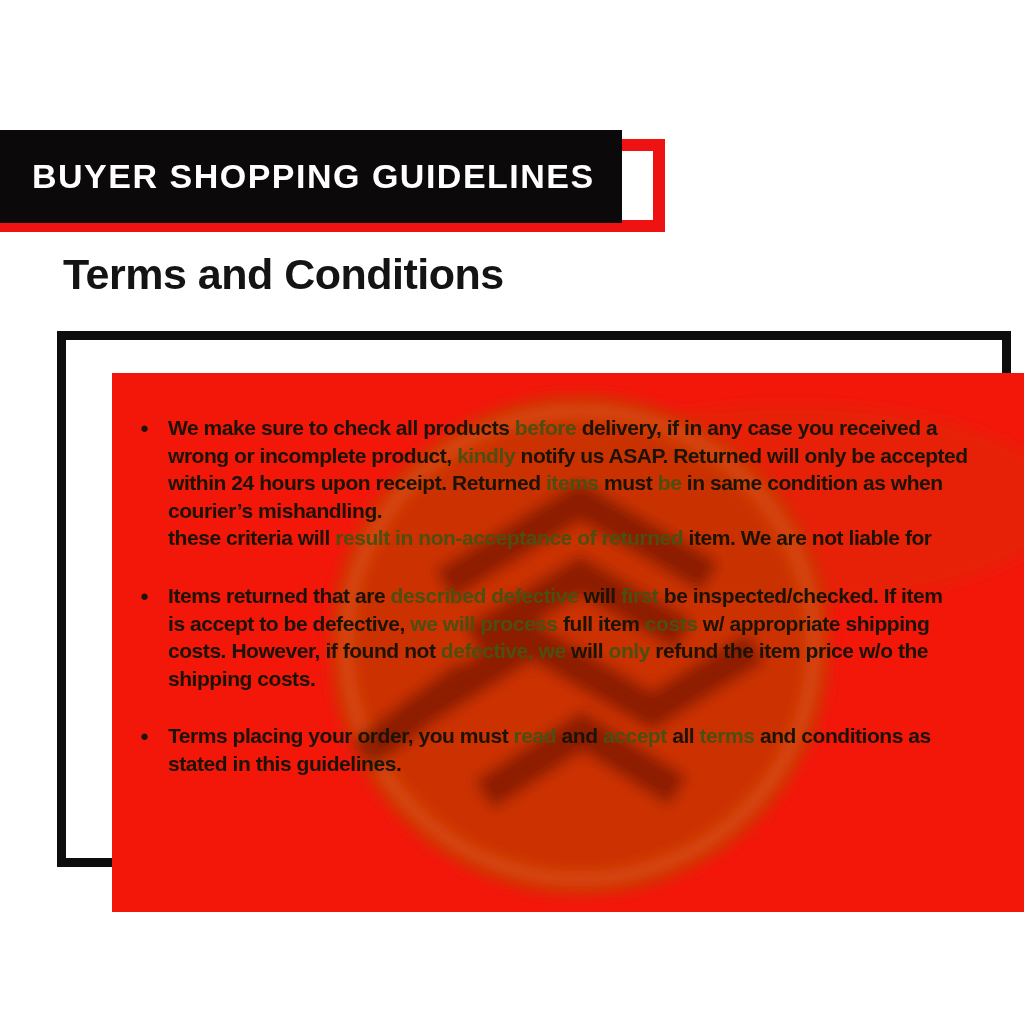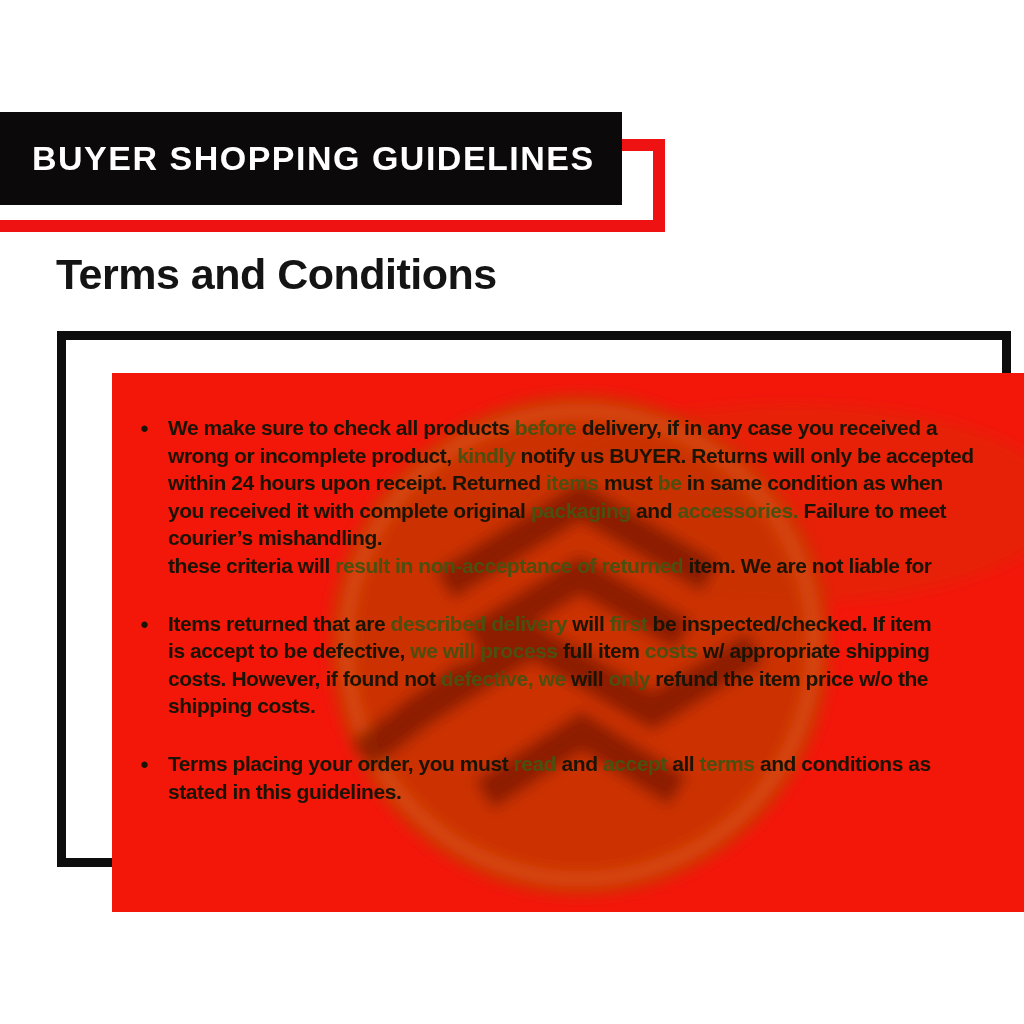--- a/index.html
+++ b/index.html
@@ -7,30 +7,30 @@
     position:relative;width:1024px;height:1024px;background:#ffffff;
     overflow:hidden;font-family:"Liberation Sans",sans-serif;
   }
   
   .accent-frame{
     position:absolute;left:-16px;top:139px;width:657px;height:69px;
     border:12px solid var(--accent-red);background:transparent;z-index:1;
   }
   
   .banner{
-    position:absolute;left:0;top:112px;width:622px;height:93px;
+    position:absolute;left:0;top:130px;width:622px;height:93px;
     background:var(--banner-bg);z-index:2;display:flex;align-items:center;
   }
   .banner-label{
     color:var(--banner-text);font-size:34px;font-weight:bold;
     letter-spacing:1.5px;padding-left:32px;white-space:nowrap;
   }
   
   .heading{
-    position:absolute;left:56px;top:250px;margin:0;z-index:2;
+    position:absolute;left:63px;top:250px;margin:0;z-index:2;
     color:var(--heading-ink);font-size:43px;font-weight:bold;letter-spacing:-0.5px;
     white-space:nowrap;
   }
   
   .content-frame{
     position:absolute;left:57px;top:331px;width:936px;height:518px;
     border:9px solid var(--frame-ink);background:transparent;z-index:1;
   }
   
   .panel{
@@ -88,31 +88,30 @@
           <path d="M 372 422 L 470 358 L 566 418"></path>
           <path d="M 250 382 L 356 302"></path>
         </g>
       </g>
     </svg>
     <div class="bullets" id="bullets">
         <div class="bullet">
           <span class="dot">●</span>
           <div class="lines">
             <div class="line"><span class="seg-k">We make sure to check all products </span><span class="seg-g">before </span><span class="seg-k">delivery, if in any case you received a</span></div>
-            <div class="line"><span class="seg-k">wrong or incomplete product, </span><span class="seg-g">kindly </span><span class="seg-k">notify us BUYER. Returns will only be accepted</span></div>
+            <div class="line"><span class="seg-k">wrong or incomplete product, </span><span class="seg-g">kindly </span><span class="seg-k">notify us ASAP. Returned will only be accepted</span></div>
             <div class="line"><span class="seg-k">within 24 hours upon receipt. Returned </span><span class="seg-g">items </span><span class="seg-k">must </span><span class="seg-g">be </span><span class="seg-k">in same condition as when</span></div>
-            <div class="line"><span class="seg-k">you received it with complete original </span><span class="seg-g">packaging </span><span class="seg-k">and </span><span class="seg-g">accessories. </span><span class="seg-k">Failure to meet</span></div>
             <div class="line"><span class="seg-k">courier’s mishandling.</span></div>
             <div class="line"><span class="seg-k">these criteria will </span><span class="seg-g">result in non-acceptance of returned </span><span class="seg-k">item. We are not liable for</span></div>
           </div>
         </div>
         <div class="bullet">
           <span class="dot">●</span>
           <div class="lines">
-            <div class="line"><span class="seg-k">Items returned that are </span><span class="seg-g">described delivery </span><span class="seg-k">will </span><span class="seg-g">first </span><span class="seg-k">be inspected/checked. If item</span></div>
+            <div class="line"><span class="seg-k">Items returned that are </span><span class="seg-g">described defective </span><span class="seg-k">will </span><span class="seg-g">first </span><span class="seg-k">be inspected/checked. If item</span></div>
             <div class="line"><span class="seg-k">is accept to be defective, </span><span class="seg-g">we will process </span><span class="seg-k">full item </span><span class="seg-g">costs </span><span class="seg-k">w/ appropriate shipping</span></div>
             <div class="line"><span class="seg-k">costs. However, if found not </span><span class="seg-g">defective, we </span><span class="seg-k">will </span><span class="seg-g">only </span><span class="seg-k">refund the item price w/o the</span></div>
             <div class="line"><span class="seg-k">shipping costs.</span></div>
           </div>
         </div>
         <div class="bullet">
           <span class="dot">●</span>
           <div class="lines">
             <div class="line"><span class="seg-k">Terms placing your order, you must </span><span class="seg-g">read </span><span class="seg-k">and </span><span class="seg-g">accept </span><span class="seg-k">all </span><span class="seg-g">terms </span><span class="seg-k">and conditions as</span></div>
             <div class="line"><span class="seg-k">stated in this guidelines.</span></div>

